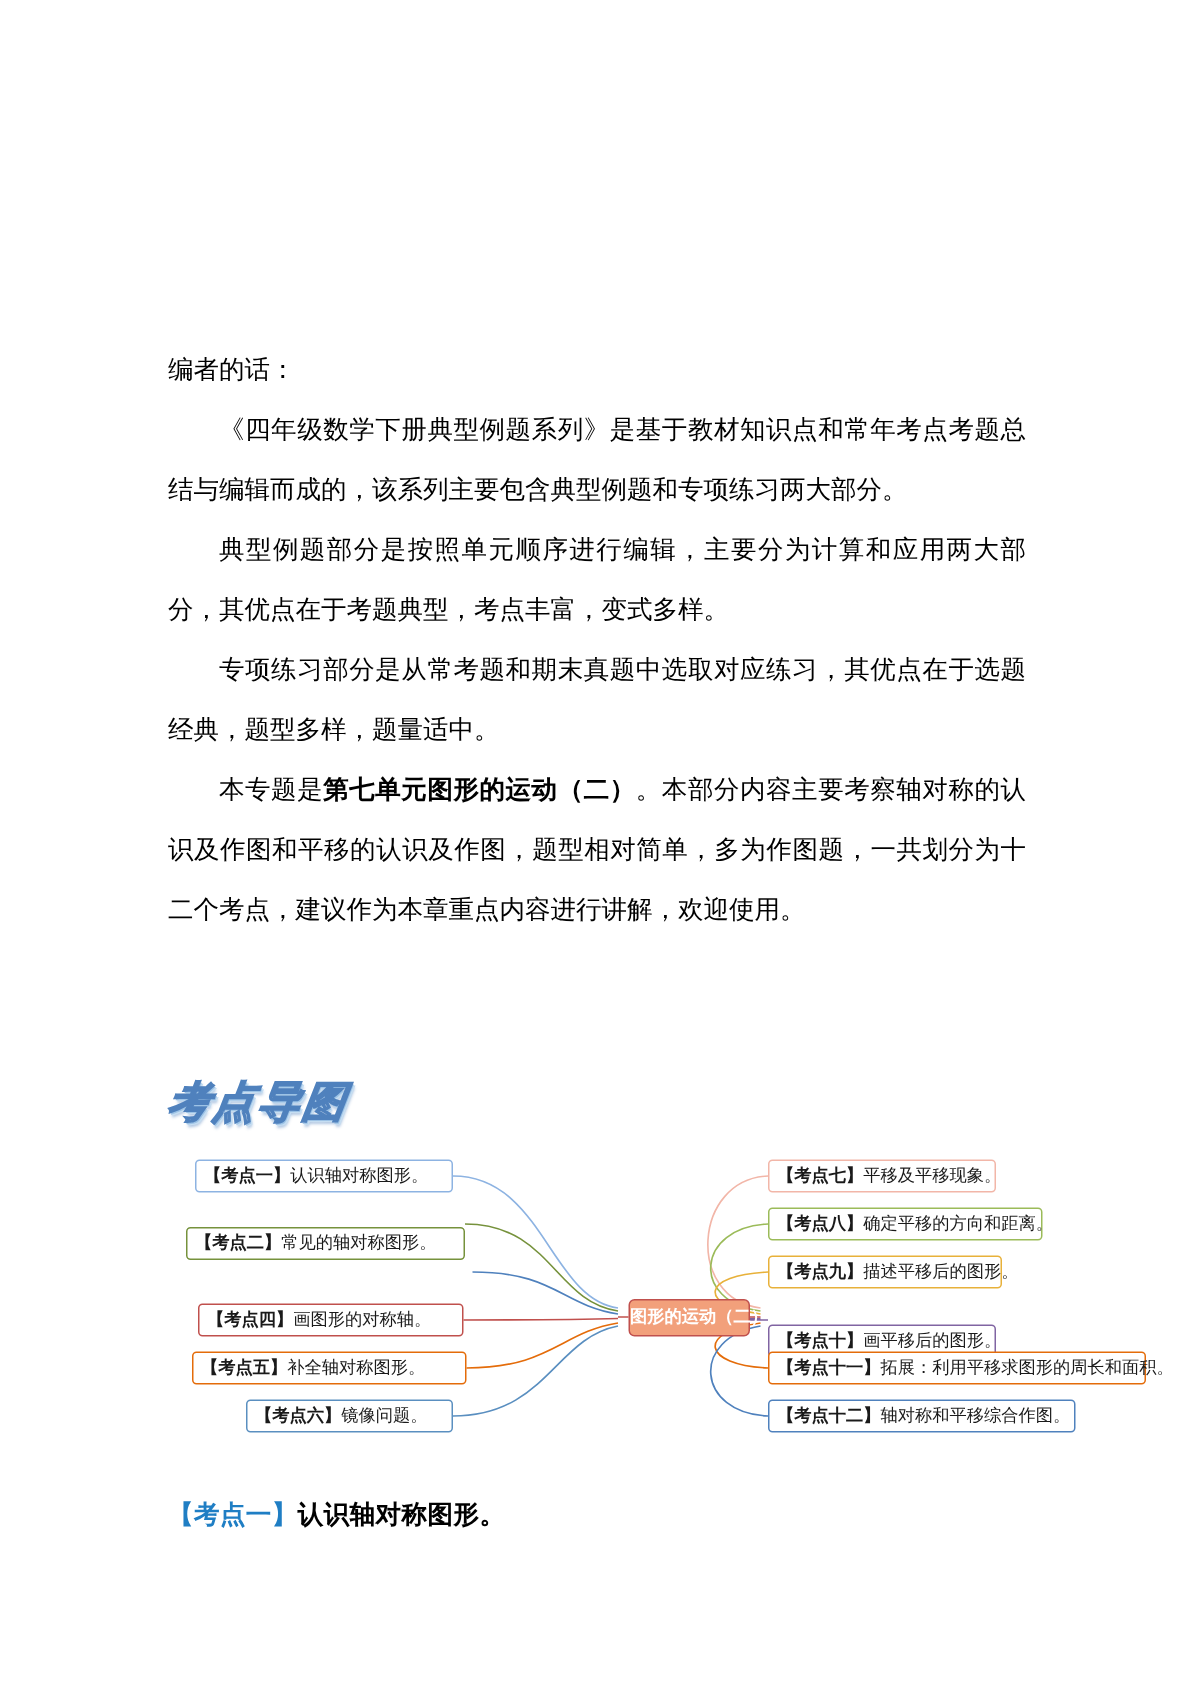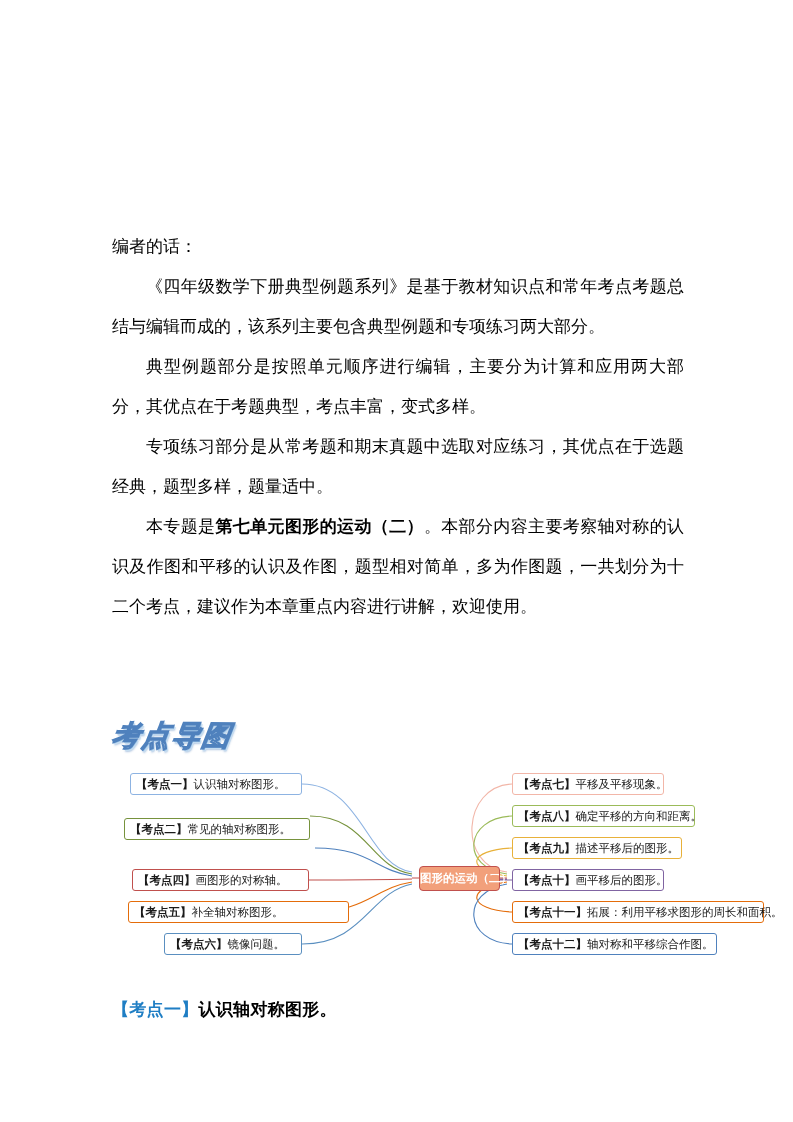--- a/index.html
+++ b/index.html
@@ -171,28 +171,28 @@
       <path d="M400,146 C356,144 352,122 395,116" fill="none" stroke="#e46c0a" stroke-width="1.1"></path>
       <path d="M400,178 C352,176 348,126 395,118" fill="none" stroke="#4f81bd" stroke-width="1.1"></path>
 
       <line x1="300" y1="112" x2="307" y2="112" stroke="#c0504d" stroke-width="1"></line>
       <line x1="388" y1="112" x2="395" y2="112" stroke="#c0504d" stroke-width="1"></line>
     </svg>
 
     <div class="node" style="left:18px; top:7px; width:172px; border-color:#8db3e2;"><span class="tag">【考点一】</span><span>认识轴对称图形。</span></div>
     <div class="node" style="left:12px; top:29px; width:186px; border-color:#76923c;margin-top:23px;"><span class="tag">【考点二】</span><span>常见的轴对称图形。</span></div>
     <div class="node" style="left:20px; top:103px; width:177px; border-color:#c0504d;"><span class="tag">【考点四】</span><span>画图形的对称轴。</span></div>
-    <div class="node" style="left:16px; top:135px; width:221px; border-color:#e46c0a;"><span class="tag">【考点五】</span><span>补全轴对称图形。</span></div>
+    <div class="node" style="left:16px; top:135px; width:183px; border-color:#e46c0a;"><span class="tag">【考点五】</span><span>补全轴对称图形。</span></div>
     <div class="node" style="left:52px; top:167px; width:138px; border-color:#5a8fc0;"><span class="tag">【考点六】</span><span>镜像问题。</span></div>
 
     <div class="center-node" style="left:307px; top:100px; width:81px;">图形的运动（二）</div>
 
     <div class="node" style="left:400px; top:7px; width:152px; border-color:#f2b6a8;"><span class="tag">【考点七】</span><span>平移及平移现象。</span></div>
     <div class="node" style="left:400px; top:39px; width:183px; border-color:#9bbb59;"><span class="tag">【考点八】</span><span>确定平移的方向和距离。</span></div>
-    <div class="node" style="left:400px; top:71px; width:170px; border-color:#e8b13a;"><span class="tag">【考点九】</span><span>描述平移后的图形。</span></div>
-    <div class="node" style="left:400px; top:103px; width:152px; border-color:#8064a2;"><span class="tag">【考点十】</span><span>画平移后的图形。</span></div>
+    <div class="node" style="left:400px; top:71px; width:156px; border-color:#e8b13a;"><span class="tag">【考点九】</span><span>描述平移后的图形。</span></div>
+    <div class="node" style="left:400px; top:117px; width:152px; border-color:#8064a2;"><span class="tag">【考点十】</span><span>画平移后的图形。</span></div>
     <div class="node" style="left:400px; top:135px; width:252px; border-color:#e46c0a;"><span class="tag">【考点十一】</span><span>拓展：利用平移求图形的周长和面积。</span></div>
     <div class="node" style="left:400px; top:167px; width:205px; border-color:#4f81bd;"><span class="tag">【考点十二】</span><span>轴对称和平移综合作图。</span></div>
   </div>
 
   <div class="kp-heading"><span>【考点一】</span><span class="kp-rest">认识轴对称图形。</span></div>
 
 </div>
 
 </body></html>

